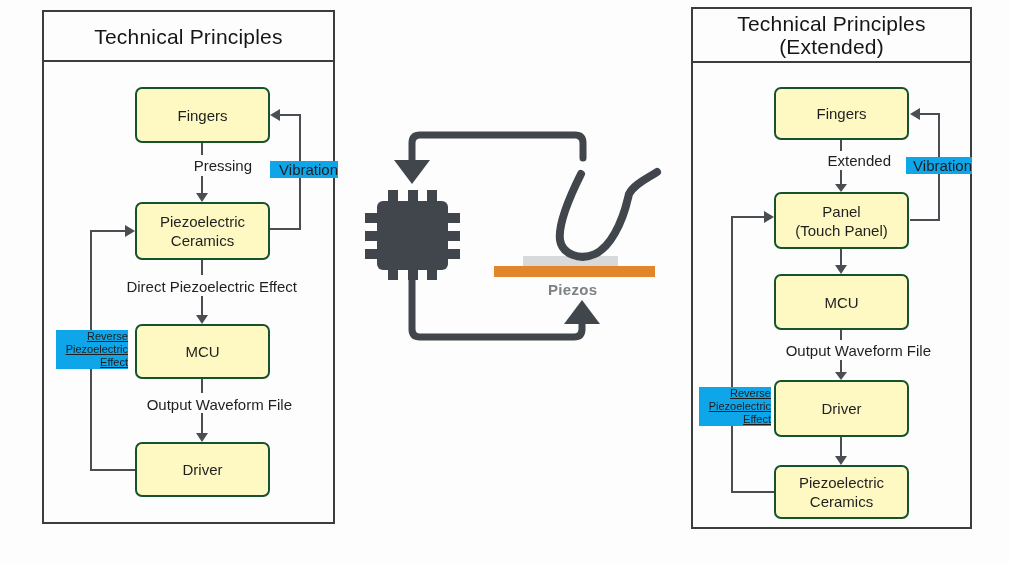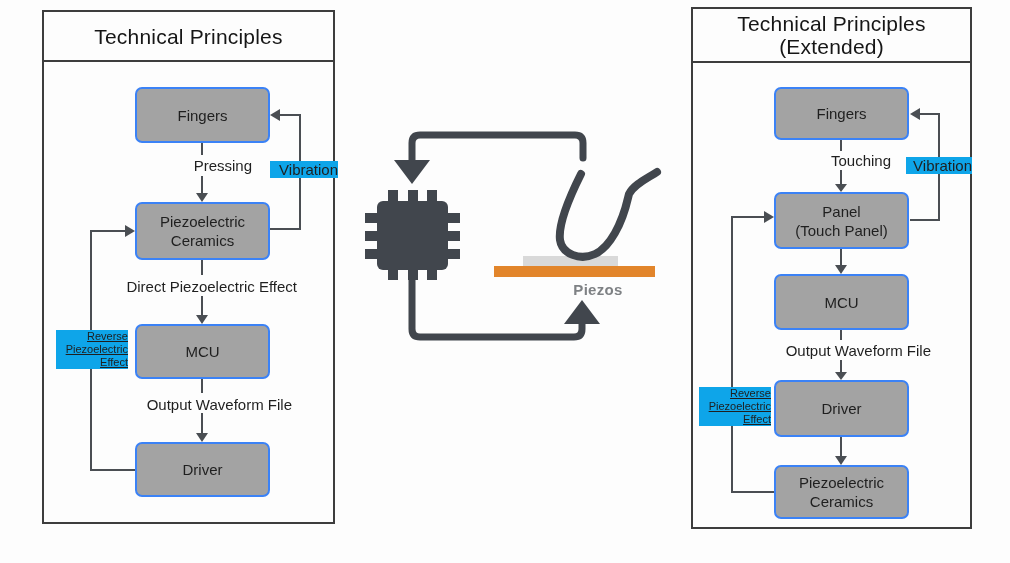--- a/index.html
+++ b/index.html
@@ -50,23 +50,23 @@
   }
   .wires line, .wires polyline {
     stroke: #4a4e53;
     stroke-width: 2;
     fill: none;
   }
   .wires polygon { fill: #4a4e53; stroke: none; }
   .node {
     position: absolute;
     width: 135px;
-    border: 2px solid #3b82f6;
+    border: 2px solid #14532d;
     border-radius: 7px;
-    background: #a3a3a3;
+    background: #fef9c3;
     display: flex;
     flex-direction: column;
     align-items: center;
     justify-content: center;
     text-align: center;
     font-size: 15px;
     line-height: 19px;
     color: #1f1f1f;
   }
   .panel.left  .node { left: 91px; }
@@ -87,23 +87,23 @@
     text-decoration: underline;
   }
   
   .center-illustration {
     position: absolute;
     left: 350px; top: 105px;
     width: 320px; height: 245px;
   }
   .piezos-label {
     position: absolute;
-    left: 568px; top: 281px;
+    left: 548px; top: 281px;
     width: 60px;
-    text-align: center;
+    text-align: left;
     font-size: 15px;
     font-weight: 600;
     color: #7e8184;
     letter-spacing: 0.3px;
   }
 </style>
 </head>
 <body>
 
 <div class="stage">
@@ -239,19 +239,19 @@
     </div>
     <div class="node" style="top:371px;height:57px">
       <span>Driver</span>
       <span></span>
     </div>
     <div class="node" style="top:456px;height:54px">
       <span>Piezoelectric</span>
       <span>Ceramics</span>
     </div>
 
-    <div class="edge-label" style="left:98px;top:143px;width:100px">Touching</div>
+    <div class="edge-label" style="left:98px;top:143px;width:100px">Extended</div>
     <div class="edge-label masked" style="left:213px;top:148px;width:66px">Vibration</div>
     <div class="edge-label" style="left:58px;top:333px;width:180px">Output Waveform File</div>
     <div class="edge-label masked small" style="left:6px;top:378px;width:72px">Reverse Piezoelectric Effect</div>
   </section>
 
 </div>
 
 </body></html>

